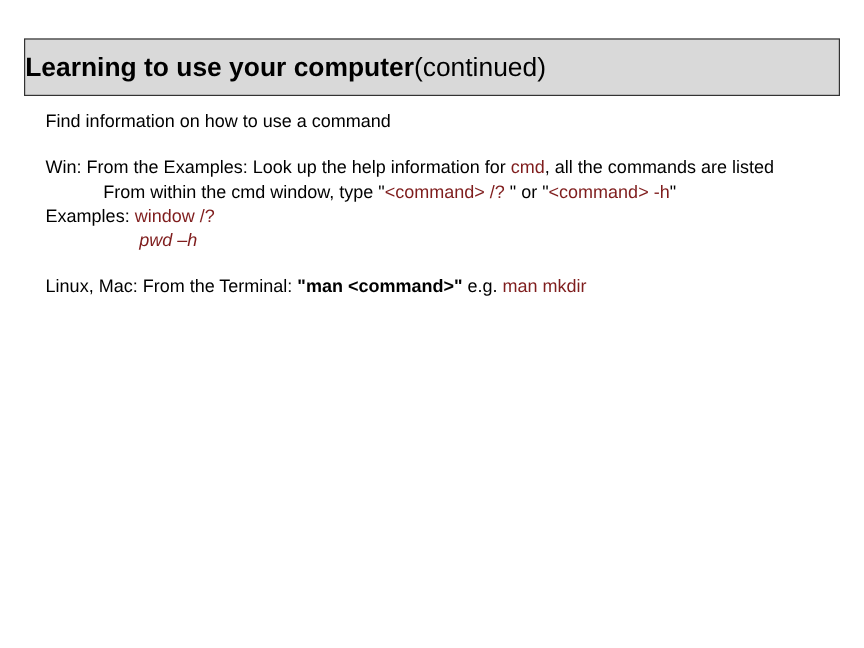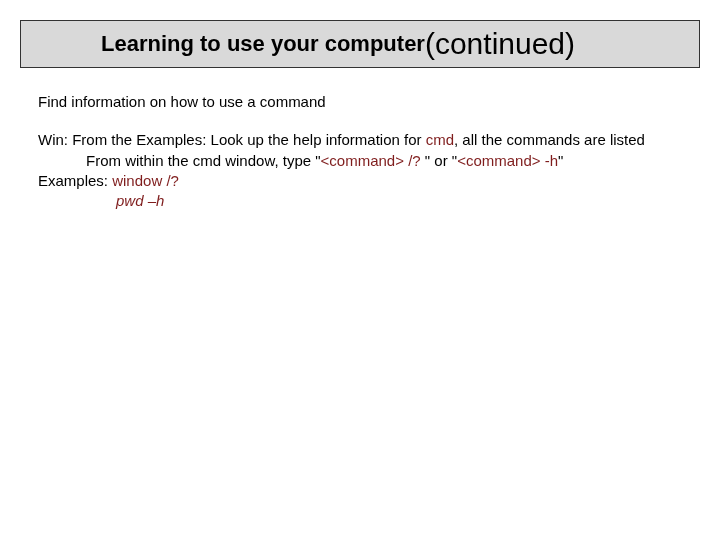--- a/index.html
+++ b/index.html
@@ -6,32 +6,31 @@
   body {
     width: 720px;
     height: 540px;
     background: #ffffff;
     font-family: Arial, Helvetica, sans-serif;
     color: #000;
     position: relative;
   }
   .title-bar {
     position: absolute;
-    top: 20px;
+    top: 32px;
     left: 20px;
     right: 20px;
     height: 48px;
     background: #d9d9d9;
     border: 1px solid #333;
     display: flex;
     align-items: center;
-    padding-left: 80px;
   }
   .title-bar .bold { font-weight: 700; font-size: 22px; }
-  .title-bar .reg { font-weight: 400; font-size: 30px; }
+  .title-bar .reg { font-weight: 400; font-size: 22px; }
   .content {
     position: absolute;
     top: 92px;
     left: 38px;
     right: 38px;
     font-size: 15px;
     line-height: 1.35;
   }
   .section-heading {
     font-weight: 400;
@@ -63,14 +62,17 @@
       <span>From within the cmd window, type "</span><span class="blue">&lt;command&gt; /?</span><span> " or "</span><span class="blue">&lt;command&gt; -h</span><span>"</span>
     </div>
     <div>
       <span>Examples: </span><span class="blue">window /?</span>
     </div>
     <div class="indent2">
       <span class="blue">pwd –h</span>
     </div>
   </div>
 
+  <div class="body-block">
+    <span>Linux, Mac:  From the Terminal: </span><span class="b">"man &lt;command&gt;" </span><span> e.g. </span><span class="blue">man mkdir</span>
+  </div>
 
 </div>
 
 </body></html>

